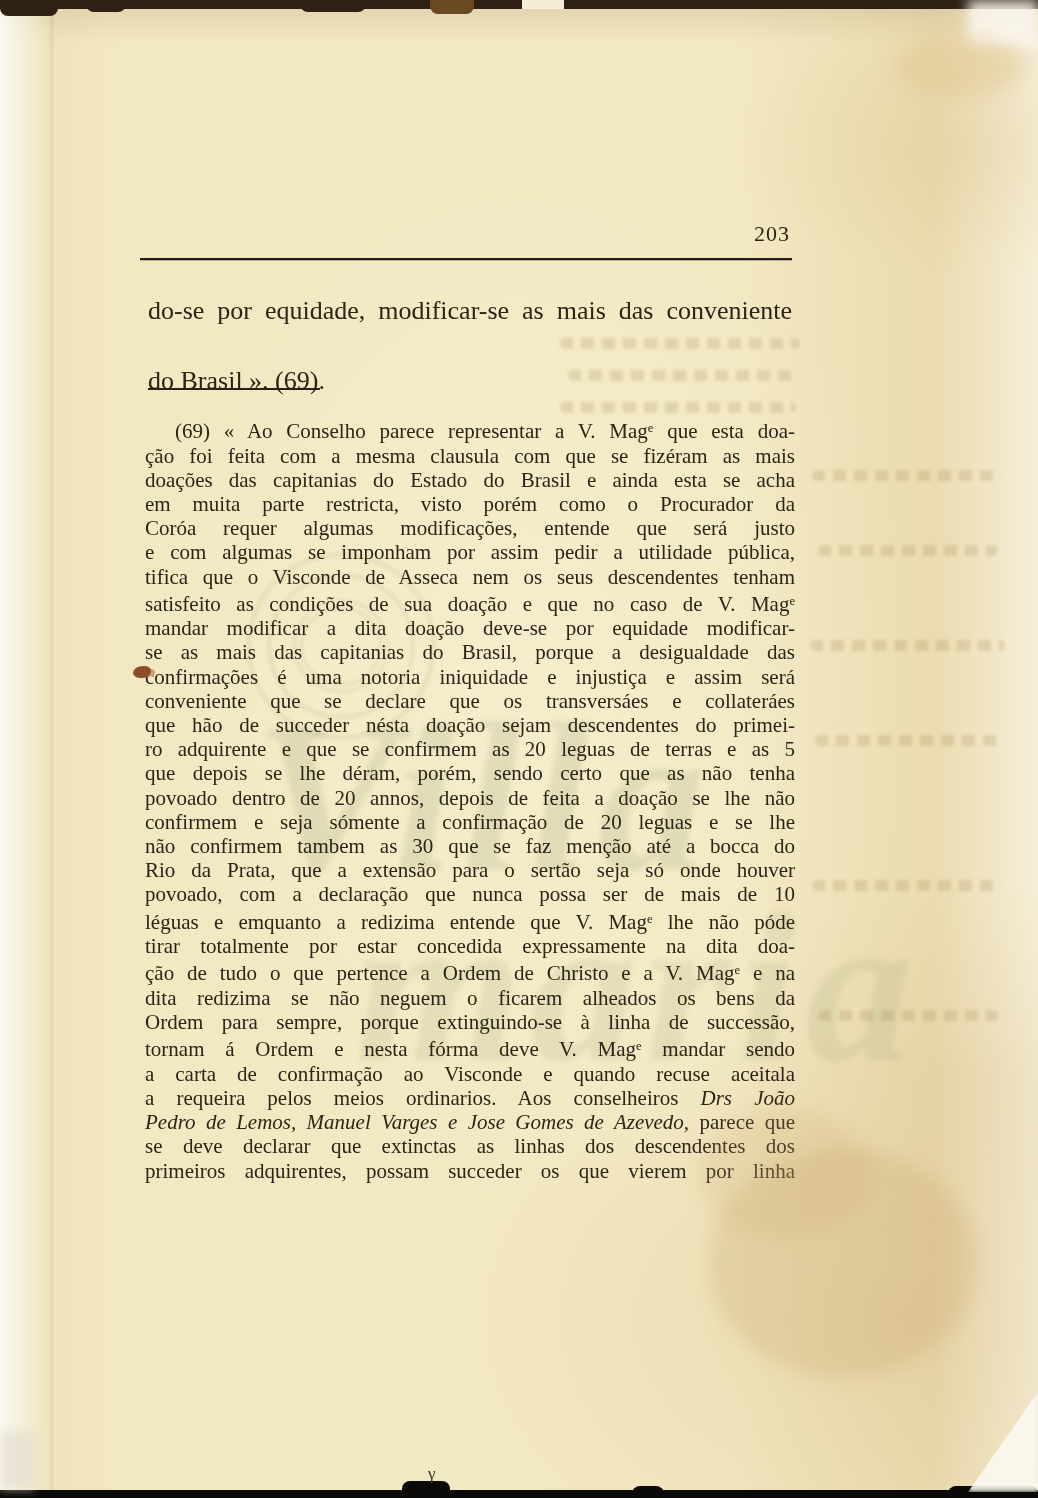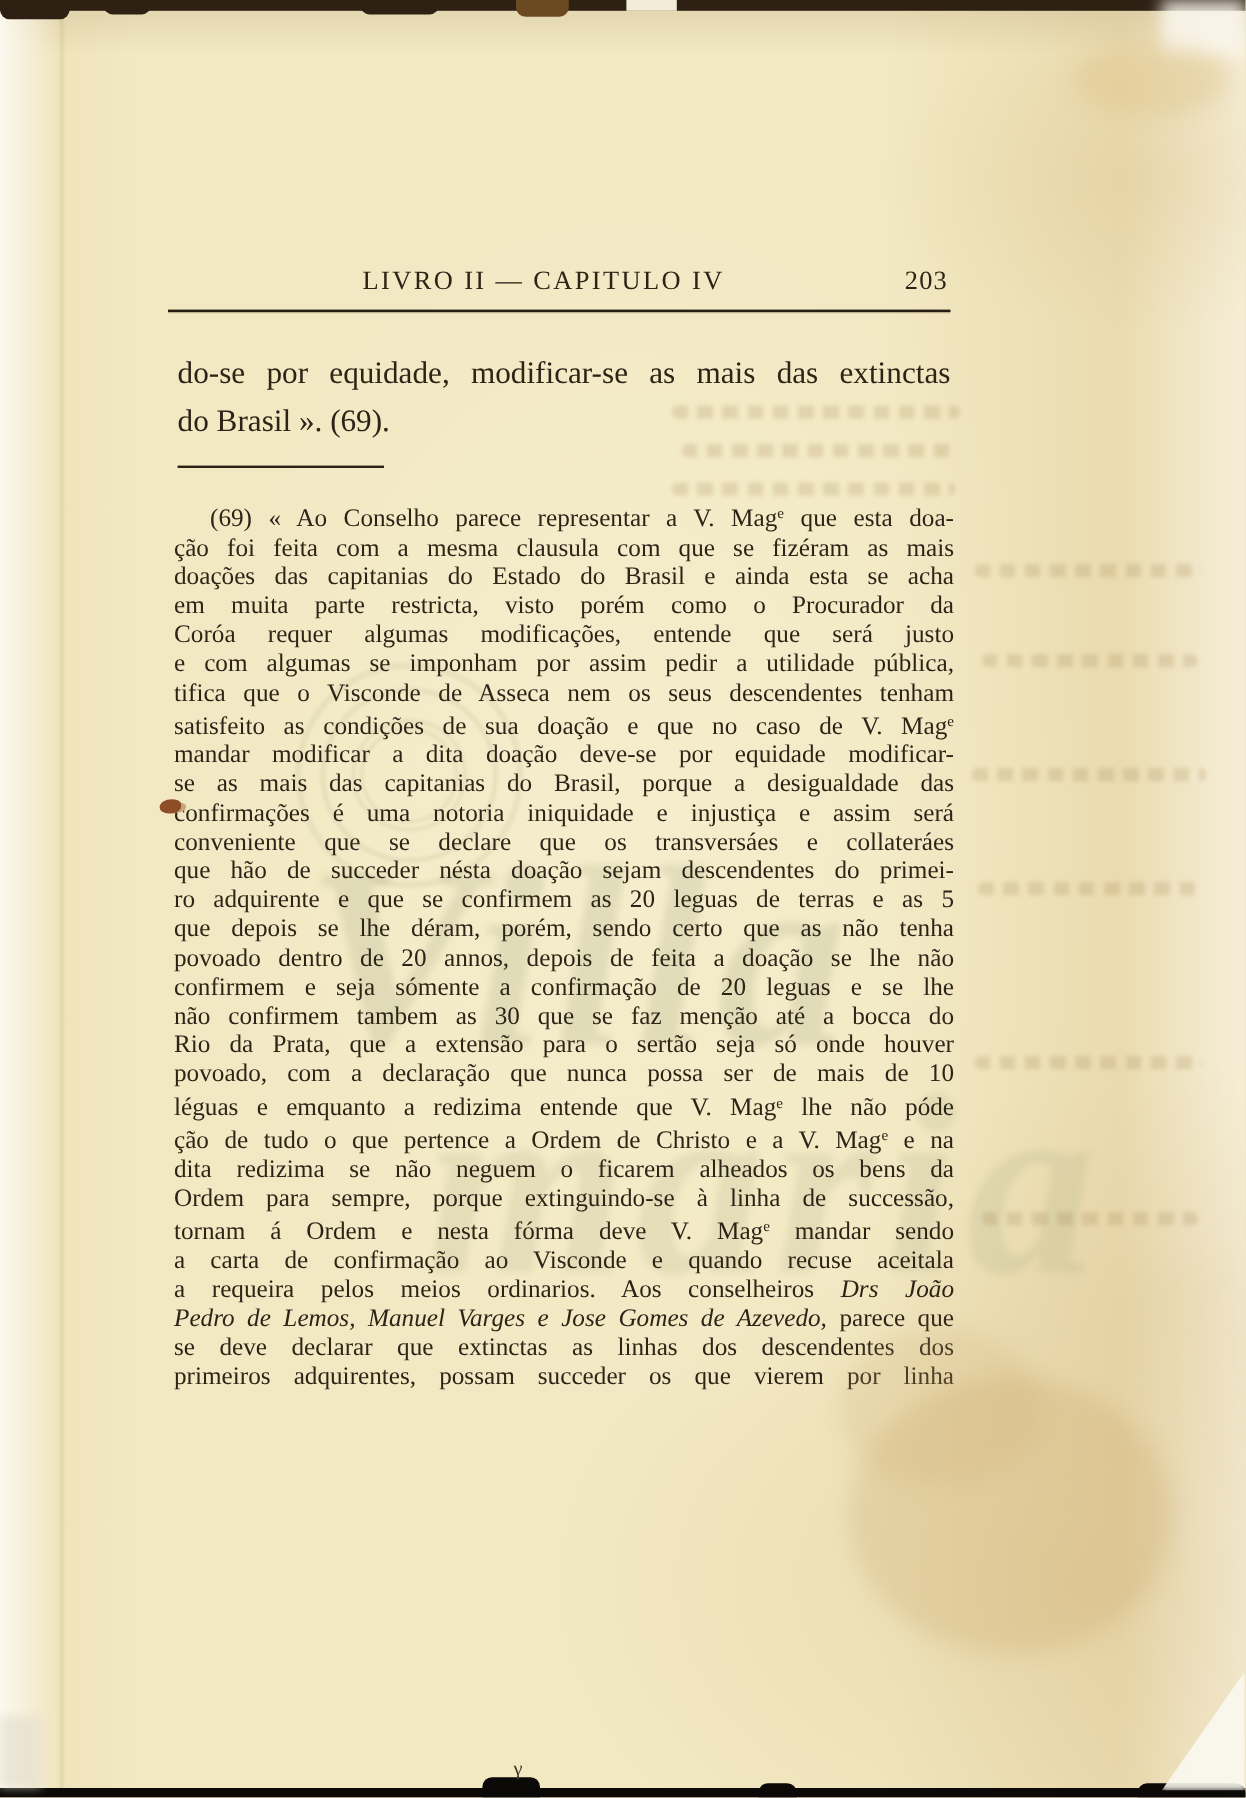--- a/index.html
+++ b/index.html
@@ -62,21 +62,21 @@
   .content{position:absolute;left:148px;top:0;width:644px;height:100%;color:var(--ink,#2d2418);}
   .header-title{position:absolute;left:0;right:0;top:221px;text-align:center;padding-right:34px;
     font-size:22px;letter-spacing:2px;white-space:nowrap;}
   .page-num{position:absolute;top:221px;right:2px;font-size:22px;letter-spacing:1px;}
   .header-rule{position:absolute;top:258px;left:-8px;width:652px;height:2px;background:#241d12;
     box-shadow:0 1px 0 rgba(90,70,40,.35);}
   .body-par{position:absolute;top:291px;left:0;width:100%;font-size:26px;line-height:40px;}
   .fn-rule{position:absolute;top:388px;left:0;width:172px;height:2px;background:#2a2217;}
   .footnote{position:absolute;top:416px;left:-3px;width:650px;font-size:21px;line-height:24.2px;}
   .line{text-align:justify;text-align-last:justify;white-space:normal;}
-  .line.last{text-align-last:left;}
+  .line.last{text-align-last:left;margin-top:30px;}
   .line.indent{text-indent:30px;}
   .sup{font-size:.6em;vertical-align:.5em;}
   .i{font-style:italic;}
 </style>
 </head>
 <body style="--paper: #f2e8c2; --ink: #2d2418; --edge-top: #2e2114; --edge-bottom: #0b0a08; --watermark-green: #96a278;">
 
 <div class="scan">
 
   <div class="wm-circle"></div>
@@ -87,25 +87,24 @@
   <div class="bt" style="left:568px;top:370px;width:228px"></div>
   <div class="bt" style="left:560px;top:402px;width:236px"></div>
   <div class="bt" style="left:812px;top:470px;width:190px"></div>
   <div class="bt" style="left:818px;top:545px;width:180px"></div>
   <div class="bt" style="left:810px;top:640px;width:195px"></div>
   <div class="bt" style="left:815px;top:735px;width:185px"></div>
   <div class="bt" style="left:812px;top:880px;width:190px"></div>
   <div class="bt" style="left:818px;top:1010px;width:180px"></div>
 
   <div class="content">
-    <div class="header-title">LIVRO II — CAPITULO IV</div>
     <div class="page-num">203</div>
     <div class="header-rule"></div>
     <div class="body-par">
-        <div class="line"><span>do-se por equidade, modificar-se as mais das extinctas</span></div>
+        <div class="line"><span>do-se por equidade, modificar-se as mais das conveniente</span></div>
         <div class="line last"><span>do Brasil ». (69).</span></div>
       </div>
     <div class="fn-rule"></div>
     <div class="footnote">
         <div class="line indent"><span>(69) « Ao Conselho parece representar a V. Mag</span><span class="sup">e</span><span> que esta doa-</span></div>
         <div class="line"><span>ção foi feita com a mesma clausula com que se fizéram as mais</span></div>
         <div class="line"><span>doações das capitanias do Estado do Brasil e ainda esta se acha</span></div>
         <div class="line"><span>em muita parte restricta, visto porém como o Procurador da</span></div>
         <div class="line"><span>Coróa requer algumas modificações, entende que será justo</span></div>
         <div class="line"><span>e com algumas se imponham por assim pedir a utilidade pública,</span></div>
@@ -117,20 +116,21 @@
         <div class="line"><span>conveniente que se declare que os transversáes e collateráes</span></div>
         <div class="line"><span>que hão de succeder nésta doação sejam descendentes do primei-</span></div>
         <div class="line"><span>ro adquirente e que se confirmem as 20 leguas de terras e as 5</span></div>
         <div class="line"><span>que depois se lhe déram, porém, sendo certo que as não tenha</span></div>
         <div class="line"><span>povoado dentro de 20 annos, depois de feita a doação se lhe não</span></div>
         <div class="line"><span>confirmem e seja sómente a confirmação de 20 leguas e se lhe</span></div>
         <div class="line"><span>não confirmem tambem as 30 que se faz menção até a bocca do</span></div>
         <div class="line"><span>Rio da Prata, que a extensão para o sertão seja só onde houver</span></div>
         <div class="line"><span>povoado, com a declaração que nunca possa ser de mais de 10</span></div>
         <div class="line"><span>léguas e emquanto a redizima entende que V. Mag</span><span class="sup">e</span><span> lhe não póde</span></div>
+        <div class="line"><span>tirar totalmente por estar concedida expressamente na dita doa-</span></div>
         <div class="line"><span>ção de tudo o que pertence a Ordem de Christo e a V. Mag</span><span class="sup">e</span><span> e na</span></div>
         <div class="line"><span>dita redizima se não neguem o ficarem alheados os bens da</span></div>
         <div class="line"><span>Ordem para sempre, porque extinguindo-se à linha de successão,</span></div>
         <div class="line"><span>tornam á Ordem e nesta fórma deve V. Mag</span><span class="sup">e</span><span> mandar sendo</span></div>
         <div class="line"><span>a carta de confirmação ao Visconde e quando recuse aceitala</span></div>
         <div class="line"><span>a requeira pelos meios ordinarios. Aos conselheiros </span><span class="i">Drs João</span></div>
         <div class="line"><span class="i">Pedro de Lemos, Manuel Varges e Jose Gomes de Azevedo,</span><span> parece que</span></div>
         <div class="line"><span>se deve declarar que extinctas as linhas dos descendentes dos</span></div>
         <div class="line"><span>primeiros adquirentes, possam succeder os que vierem por linha</span></div>
       </div>

